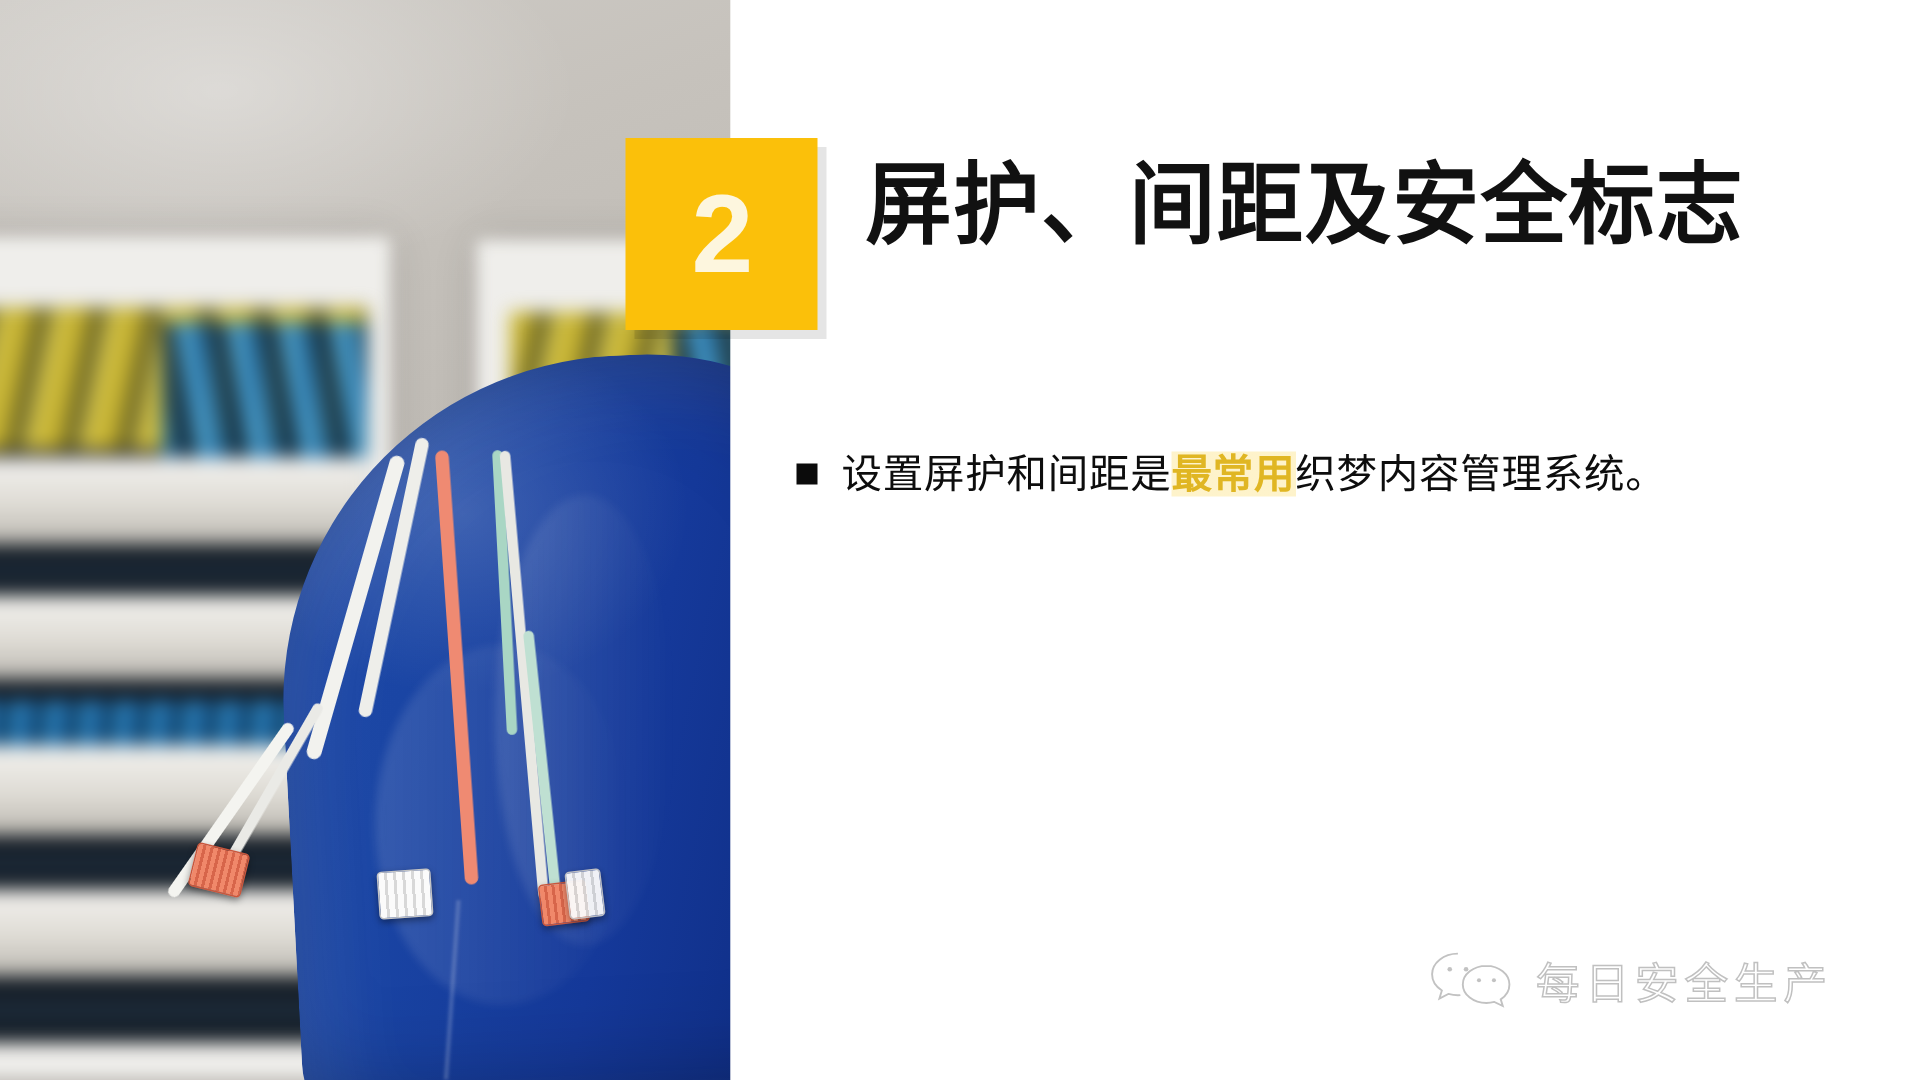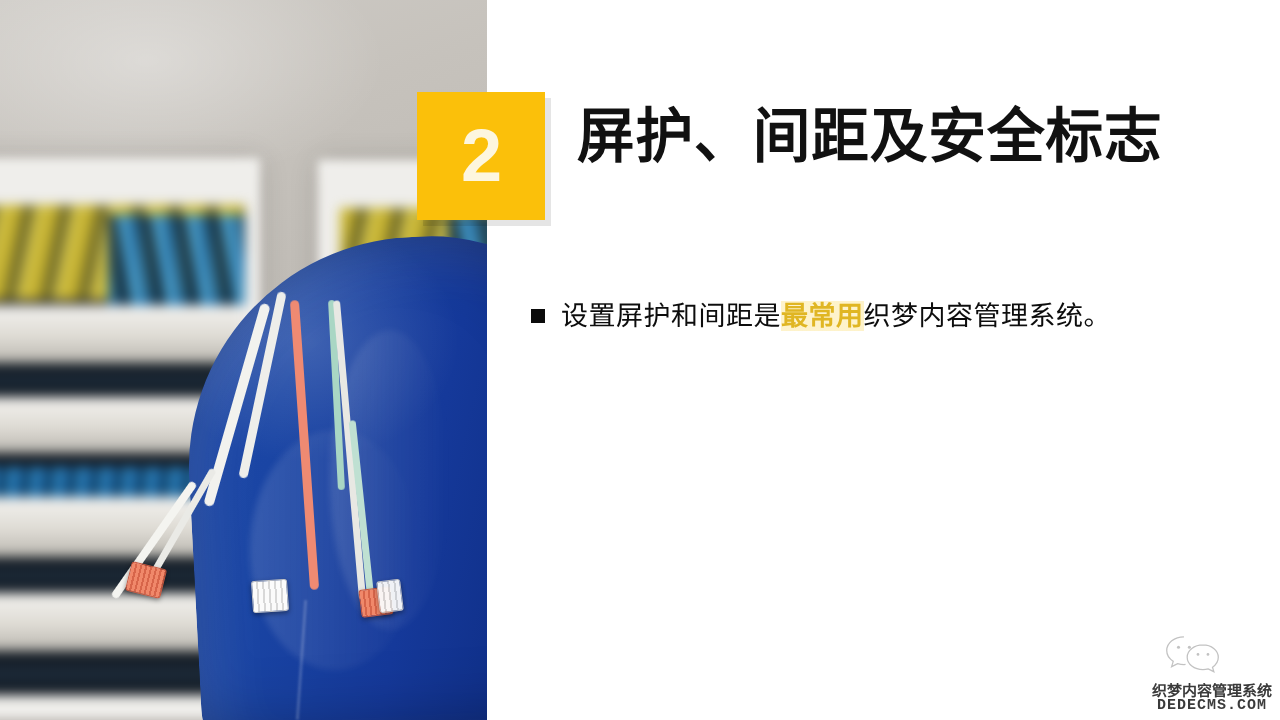--- a/index.html
+++ b/index.html
@@ -354,22 +354,19 @@
       <svg class="wechat-icon" viewBox="0 0 64 44">
         <g fill="none" stroke="#9d9d9d" stroke-width="1.4">
           <path d="M22 3C11.5 3 3 9.8 3 18.2c0 4.8 2.8 9.1 7.2 11.9L8.4 36l6.6-3.4c2.2.6 4.5 1 7 1 .6 0 1.2 0 1.8-.1"></path>
           <circle cx="16" cy="14.5" r="1.7" fill="#9d9d9d" stroke="none"></circle>
           <circle cx="28" cy="14.5" r="1.7" fill="#9d9d9d" stroke="none"></circle>
           <path d="M43 12c-9.6 0-17.4 6.1-17.4 13.6 0 7.6 7.8 13.7 17.4 13.7 2 0 4-.3 5.8-.8L55 41.5l-1.5-4.9c3.9-2.5 6.4-6.4 6.4-10.9C59.9 18.1 52.2 12 43 12z"></path>
           <circle cx="37.5" cy="22.5" r="1.5" fill="#9d9d9d" stroke="none"></circle>
           <circle cx="48.5" cy="22.5" r="1.5" fill="#9d9d9d" stroke="none"></circle>
         </g>
       </svg>
+      <div class="wechat-text">每日安全生产</div>
     </div>
 
   </div>
 
-  <div class="dede-mark">
-    <div class="dede-cn">织梦内容管理系统</div>
-    <div class="dede-en">DEDECMS.COM</div>
-  </div>
 
 </div>
 
 </body></html>

